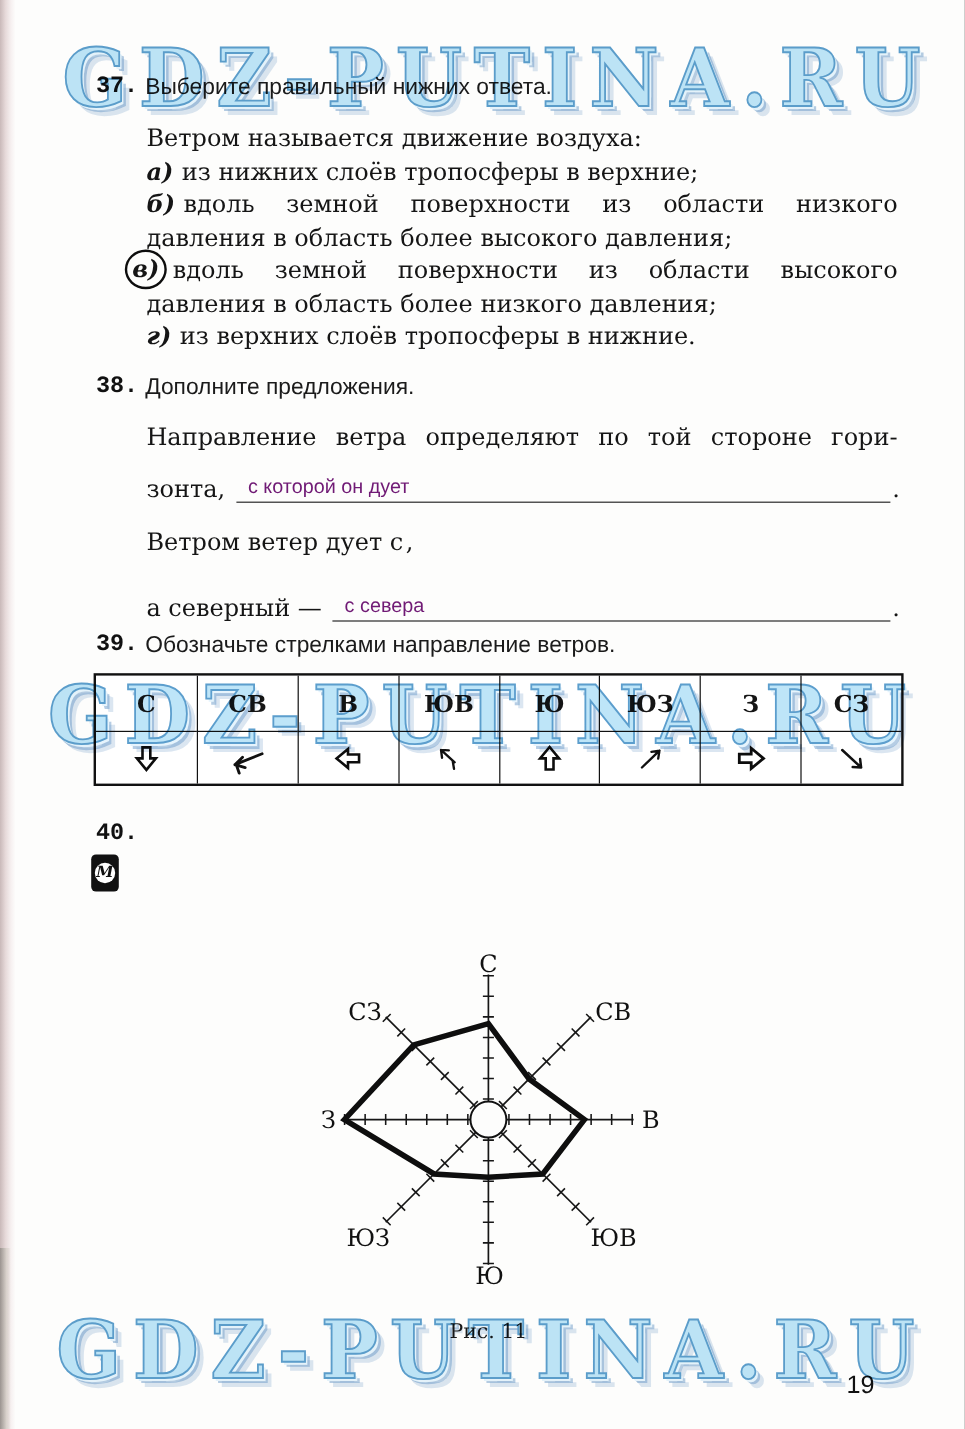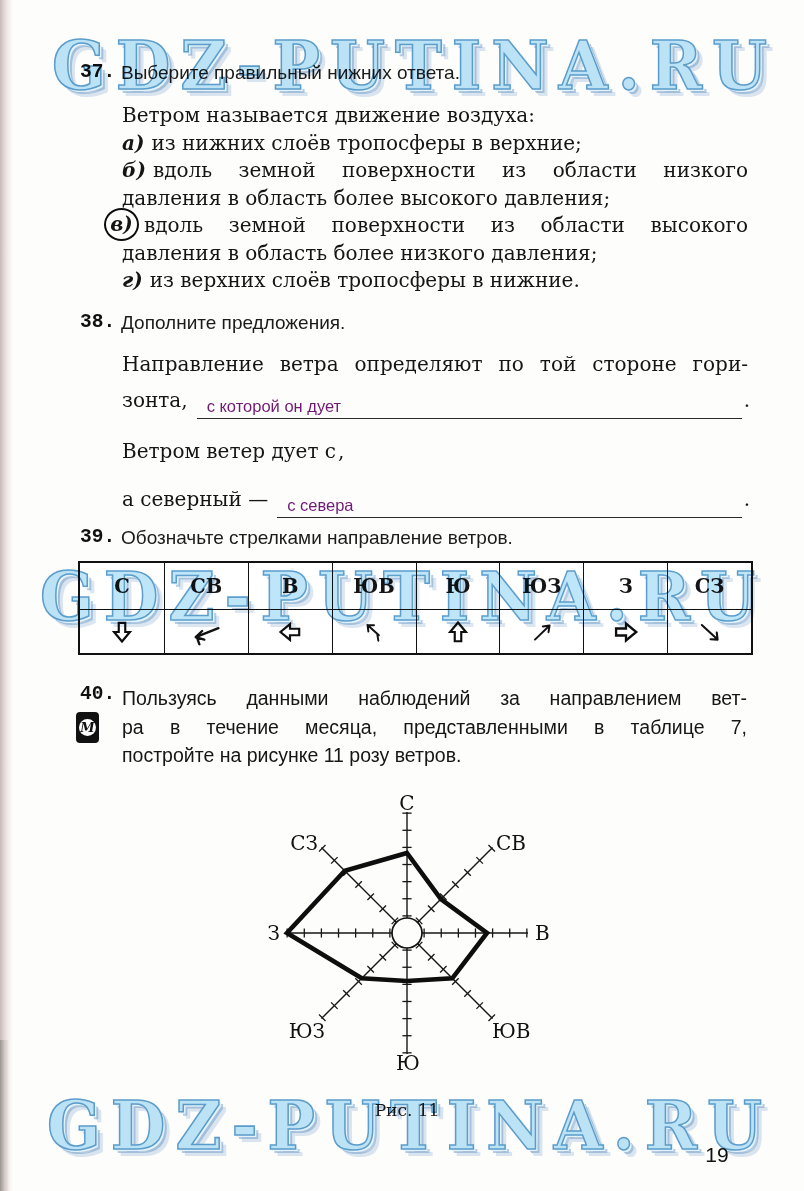--- a/index.html
+++ b/index.html
@@ -38,21 +38,21 @@
   .opt-letter{font-weight:bold;font-style:italic;margin-right:7px;}
   .opt-letter.circled{
     position:absolute;left:-18px;top:-4px;width:31px;height:29px;margin:0;
     border:2.6px solid #0d0d0d;border-radius:50%;
     display:inline-flex;align-items:center;justify-content:center;line-height:29px;}
   .t37-line .after-circle{display:block;margin-left:22px;}
 
   
   .t38-line1{position:absolute;left:122px;top:352px;width:626px;font-size:20px;
     text-align:justify;text-align-last:justify;}
-  .fill-row{position:absolute;left:122px;width:628px;display:flex;font-size:20px;}
+  .fill-row{position:absolute;left:122px;width:628px;display:flex;align-items:flex-end;font-size:20px;}
   .fill-row .blank{flex:1;position:relative;border-bottom:1.7px solid #2a2a2a;height:30px;margin-left:9px;}
   .fill-row .answer{position:absolute;left:10px;bottom:2px;
     font-family:"Liberation Sans",sans-serif;font-size:16.5px;color:#701a75;white-space:nowrap;}
   .fill-row .after{margin-left:2px;}
 
   
   .t39-table{position:absolute;left:78px;top:561px;width:671px;z-index:5;
     display:grid;grid-template-columns:repeat(8,1fr);grid-template-rows:47px 43px;
     border:2px solid #111;background:#fff;}
   .t39-cell{border-left:1.6px solid #111;display:flex;align-items:center;justify-content:center;}
@@ -174,25 +174,20 @@
     <div class="t39-cell">
       <svg class="arrow-svg" width="28" height="28" viewBox="0 0 24 24">
         <path d="M5 6 L18.5 18.5 M18.5 18.5 L17.8 12.5 M18.5 18.5 L12.5 18.2" fill="none" stroke="#111" stroke-width="1.8" stroke-linecap="round"></path>
       </svg>
     </div>
   </div>
 
   <div class="task-num" style="top:683px">40.</div>
   <div class="m-badge">
     <span class="circ">М</span>
-  </div>
-  <div class="t40-body">
-    <div class="t40-line stretch">Пользуясь данными наблюдений за направлением вет-</div>
-    <div class="t40-line stretch">ра в течение месяца, представленными в таблице 7,</div>
-    <div class="t40-line">постройте на рисунке 11 розу ветров.</div>
   </div>
 
   <svg class="rose" width="350" height="302" viewBox="0 0 350 302">
     <g id="rose-axes">
         <line x1="179" y1="147" x2="179" y2="26" stroke="#161616" stroke-width="1.4"></line>
         <line x1="183.6" y1="129.88" x2="174.4" y2="129.88" stroke="#161616" stroke-width="1.3"></line>
         <line x1="183.6" y1="112.75999999999999" x2="174.4" y2="112.75999999999999" stroke="#161616" stroke-width="1.3"></line>
         <line x1="183.6" y1="95.64" x2="174.4" y2="95.64" stroke="#161616" stroke-width="1.3"></line>
         <line x1="183.6" y1="78.52" x2="174.4" y2="78.52" stroke="#161616" stroke-width="1.3"></line>
         <line x1="183.6" y1="61.39999999999999" x2="174.4" y2="61.39999999999999" stroke="#161616" stroke-width="1.3"></line>

